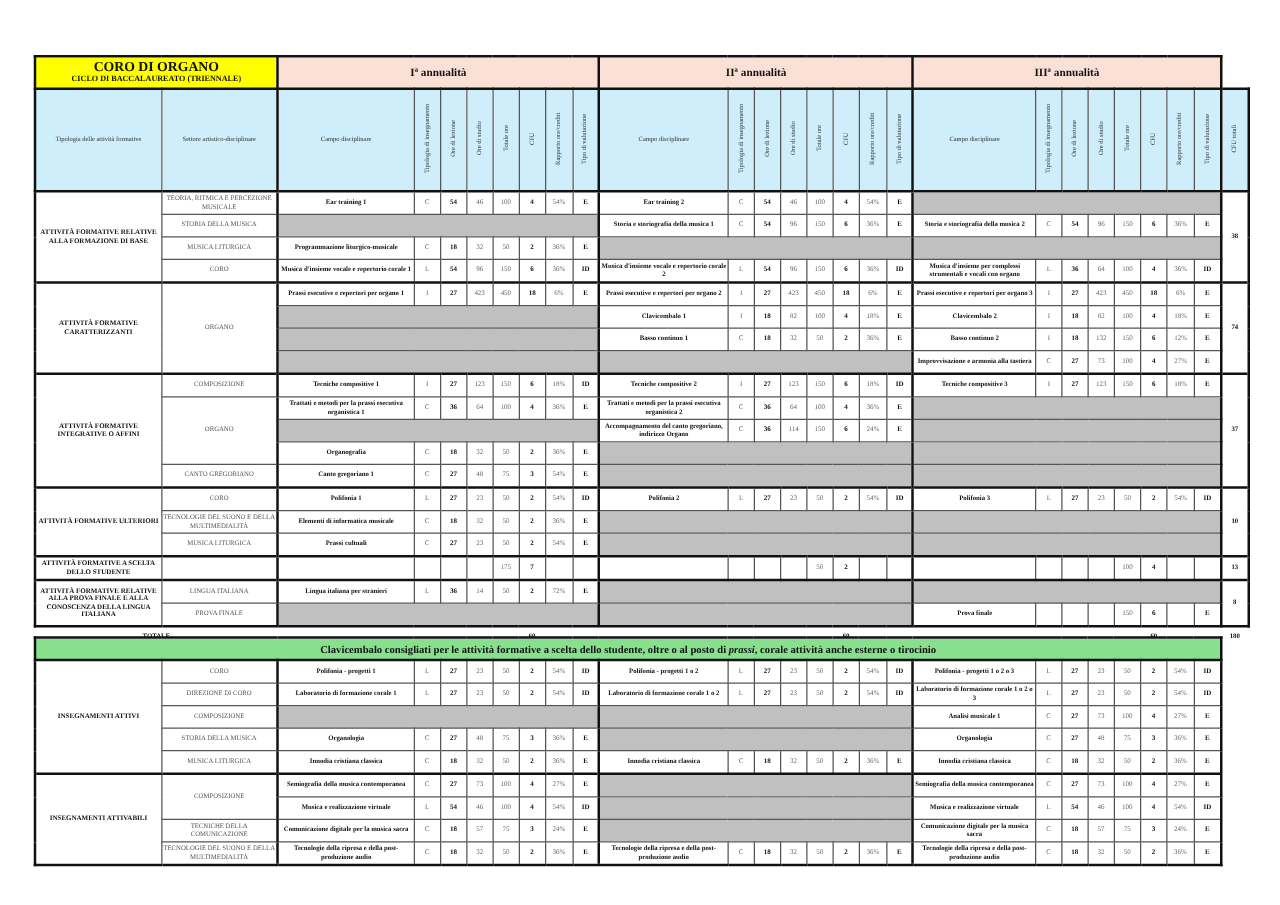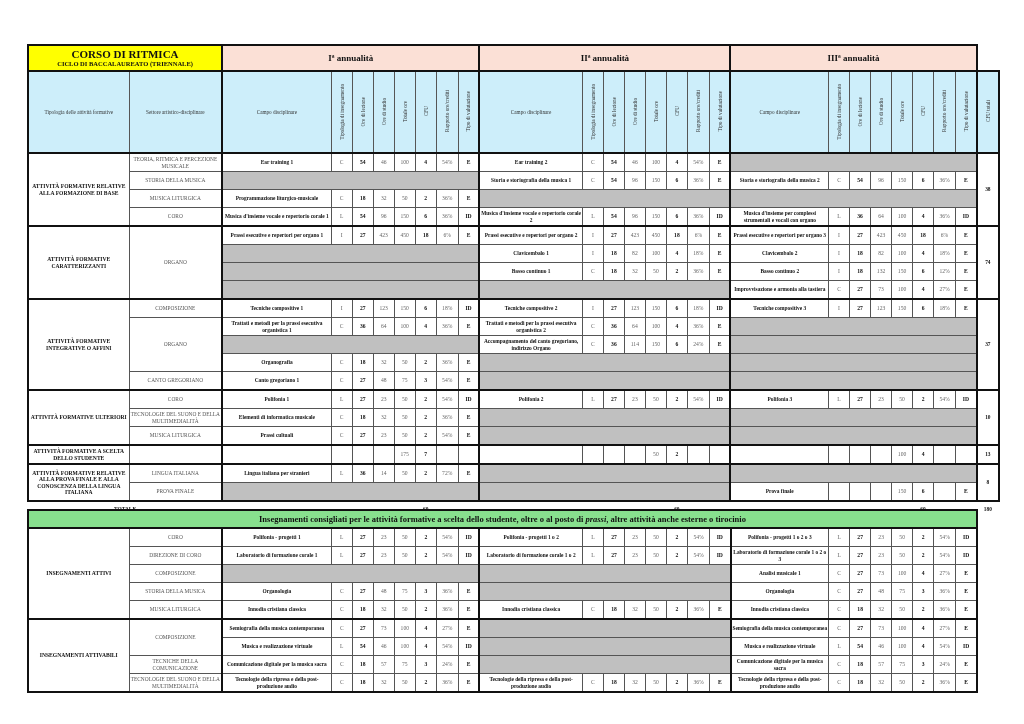--- a/index.html
+++ b/index.html
@@ -55,21 +55,21 @@
       <col style="width:21px">
       <col style="width:21px">
       <col style="width:21px">
       <col style="width:22px">
       <col style="width:21px">
     <col style="width:22px">
   </colgroup>
   <tbody id="main-body">
       <tr>
         <td colspan="2" class="title" style="height: 24px;">
-          <span class="t1">CORSO DI RITMICA</span>
+          <span class="t1">CORO DI ORGANO</span>
           <span class="t2">CICLO DI BACCALAUREATO (TRIENNALE)</span>
         </td>
         <td colspan="8" class="year">Iª annualità</td>
         <td colspan="8" class="year">IIª annualità</td>
         <td colspan="8" class="year">IIIª annualità</td>
         <td class="nob"></td>
       </tr>
       <tr>
         <td class="hdr thick-l thick-b" style="height: 80px;">Tipologia delle attività formative</td>
         <td class="hdr thick-b">Settore artistico-disciplinare</td>
@@ -498,21 +498,21 @@
       <col style="width:21px">
       <col style="width:21px">
       <col style="width:21px">
       <col style="width:21px">
       <col style="width:21px">
       <col style="width:22px">
       <col style="width:21px">
   </colgroup>
   <tbody id="elect-body">
       <tr>
-        <td colspan="26" class="green" style="height: 16px;"><span>Insegnamenti consigliati per le attività formative a scelta dello studente, oltre o al posto di </span><i>prassi</i><span>, altre attività anche esterne o tirocinio</span></td>
+        <td colspan="26" class="green" style="height: 16px;"><span>Clavicembalo consigliati per le attività formative a scelta dello studente, oltre o al posto di </span><i>prassi</i><span>, corale attività anche esterne o tirocinio</span></td>
       </tr>
       <tr>
         <td rowspan="5" class="cat thick-l thick-t">INSEGNAMENTI ATTIVI</td>
         <td rowspan="1" class="sett thick-t">CORO</td>
         <td class="campo thick-l thick-t" style="height: 17px;">Polifonia - progetti 1</td>
         <td class="lt thick-t" style="height: 17px;">L</td>
         <td class="b thick-t" style="height: 17px;">27</td>
         <td class="lt thick-t" style="height: 17px;">23</td>
         <td class="lt thick-t" style="height: 17px;">50</td>
         <td class="b thick-t" style="height: 17px;">2</td>

